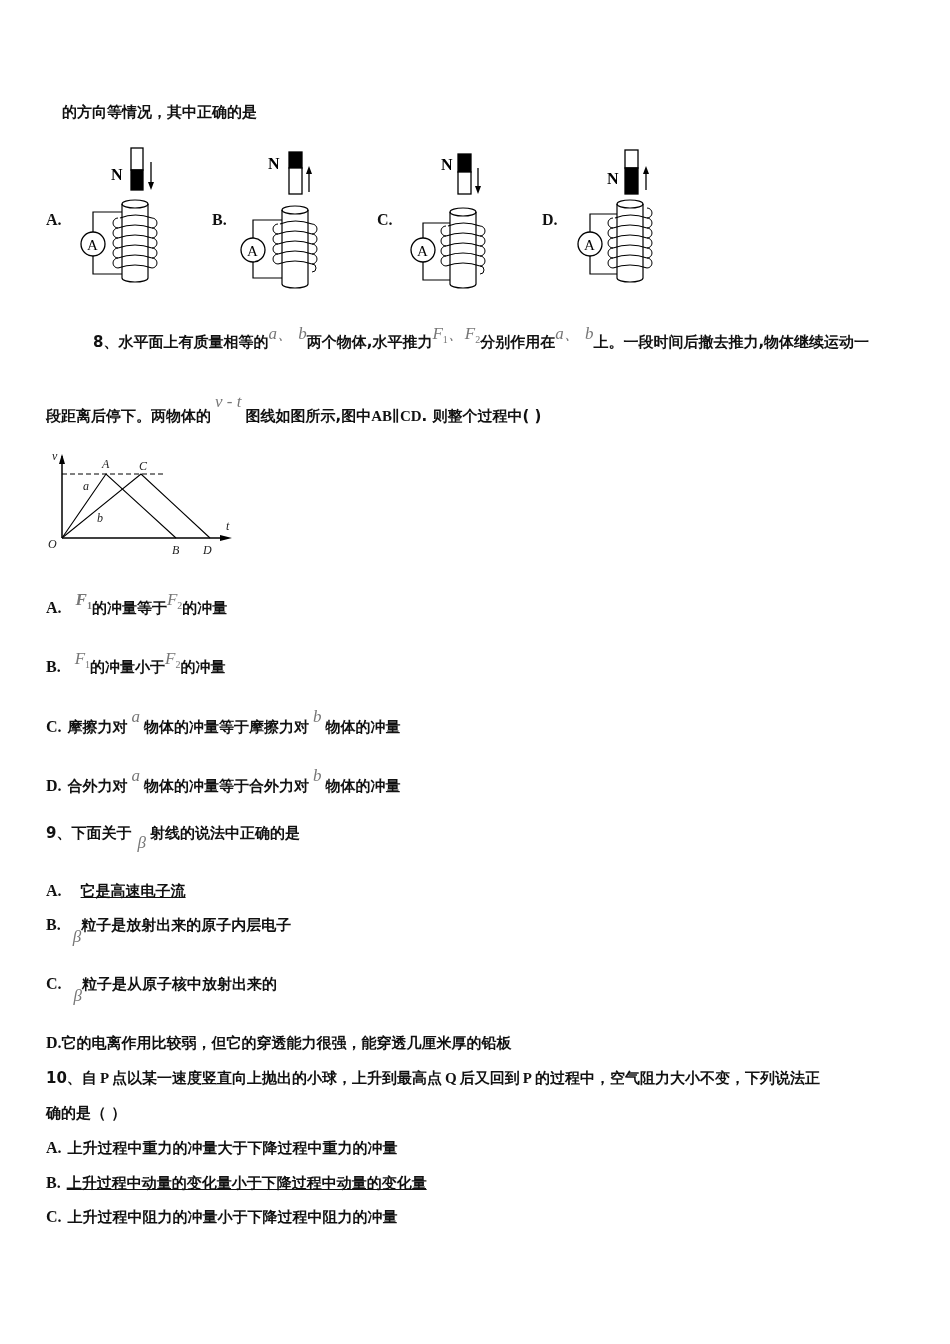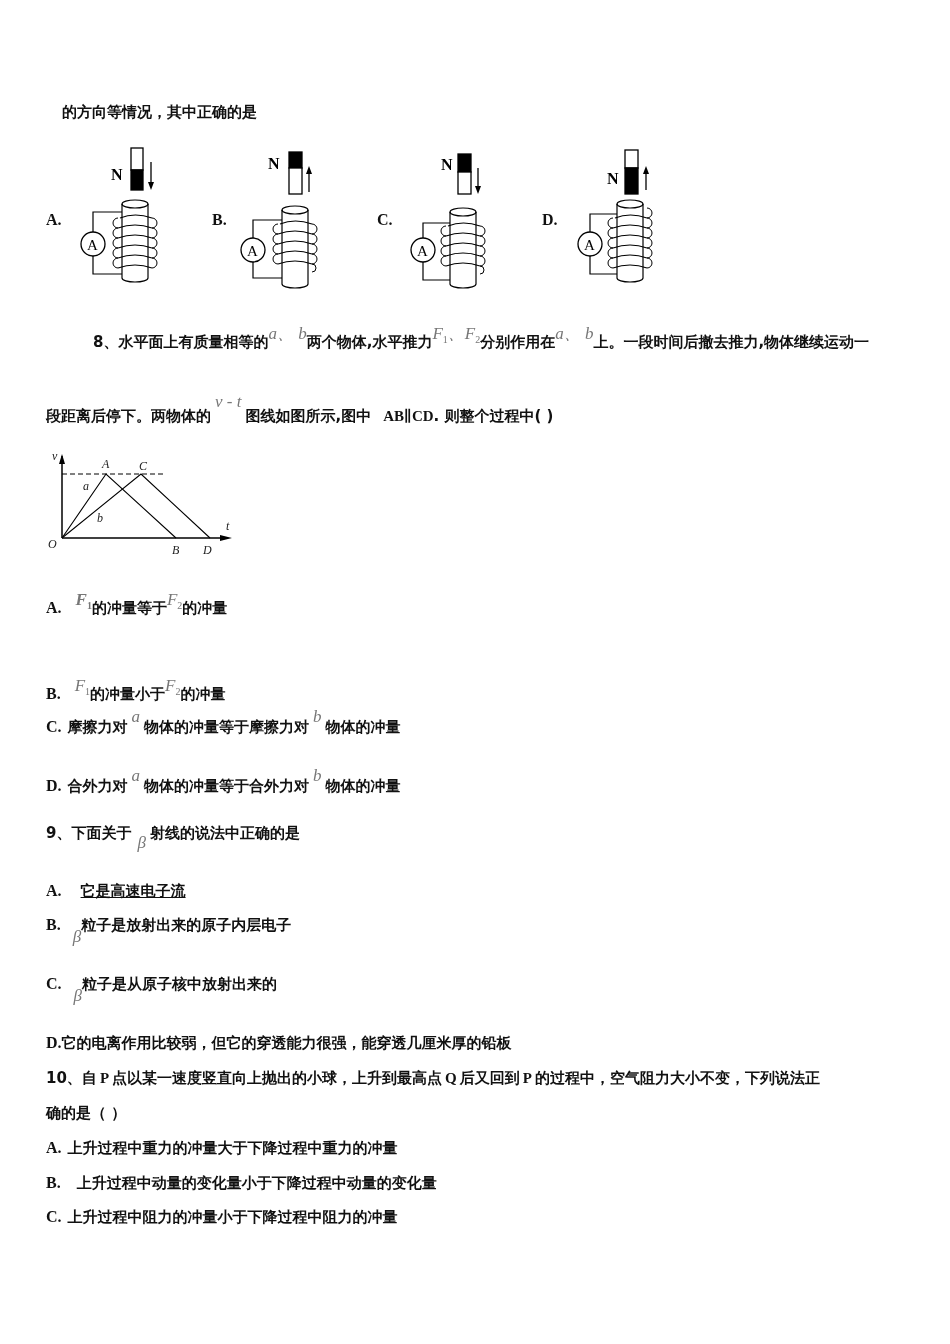--- a/index.html
+++ b/index.html
@@ -131,21 +131,21 @@
       <circle cx="20" cy="98" r="12" fill="#fff" stroke="#000" stroke-width="1.3"></circle>
       <text x="14" y="104" font-family="Liberation Serif, serif" font-size="15">A</text>
     </g>
 </svg>
 
 <div class="abs txt" style="left:46px;top:332px;margin-left:47px;">
   <span>8、水平面上有质量相等的</span><span class="math" style="position:relative;top:-8px;">a、 b</span><span>两个物体,水平推力</span><span class="math" style="position:relative;top:-8px;"><span>F</span><sub>1</sub><span>、</span><span>F</span><sub>2</sub></span><span>分别作用在</span><span class="math" style="position:relative;top:-8px;">a、 b</span><span>上。一段时间后撤去推力,物体继续运动一</span>
 </div>
 
 <div class="abs txt" style="left:46px;top:406px;">
-  <span>段距离后停下。两物体的</span><span class="math" style="position:relative;top:-14px;margin:0 4px;">v - t</span><span>图线如图所示,图中</span><span class="rm" style="margin-left:12px;">AB∥CD</span><span>. 则整个过程中(    )</span>
+  <span>段距离后停下。两物体的</span><span class="math" style="position:relative;top:-14px;margin:0 4px;">v - t</span><span>图线如图所示,图中</span><span class="rm" style="margin-left:0;">AB∥CD</span><span>. 则整个过程中(    )</span>
 </div>
 
 <svg style="left:46px;top:450px;" width="190" height="110" viewBox="0 0 190 110">
   <g>
     <line x1="16" y1="88" x2="16" y2="6" stroke="#000" stroke-width="1.5"></line>
     <polygon points="13,14 19,14 16,4" fill="#000"></polygon>
   </g>
   <g>
     <line x1="16" y1="88" x2="182" y2="88" stroke="#000" stroke-width="1.5"></line>
     <polygon points="174,85 174,91 186,88" fill="#000"></polygon>
@@ -162,21 +162,21 @@
     <text x="126" y="104">B</text>
     <text x="157" y="104">D</text>
     <text x="37" y="40">a</text>
     <text x="51" y="72">b</text>
   </g>
 </svg>
 
 <div class="abs txt" style="left:46px;top:598px;">
   <span class="lbl">A.</span><span class="math" style="position:relative;top:-8px;margin-left:14px;font-weight:bold;"><span>F</span><sub>1</sub></span><span>的冲量等于</span><span class="math" style="position:relative;top:-8px;"><span>F</span><sub>2</sub></span><span>的冲量</span>
 </div>
-<div class="abs txt" style="left:46px;top:657px;margin-top:27px;">
+<div class="abs txt" style="left:46px;top:657px;">
   <span class="lbl">B.</span><span class="math" style="position:relative;top:-8px;margin-left:14px;"><span>F</span><sub>1</sub></span><span>的冲量小于</span><span class="math" style="position:relative;top:-8px;"><span>F</span><sub>2</sub></span><span>的冲量</span>
 </div>
 <div class="abs txt" style="left:46px;top:717px;">
   <span class="lbl">C.</span><span style="margin-left:6px;">摩擦力对</span><span class="math" style="position:relative;top:-10px;margin:0 4px;">a</span><span>物体的冲量等于摩擦力对</span><span class="math" style="position:relative;top:-10px;margin:0 4px;">b</span><span>物体的冲量</span>
 </div>
 <div class="abs txt" style="left:46px;top:776px;">
   <span class="lbl">D.</span><span style="margin-left:6px;">合外力对</span><span class="math" style="position:relative;top:-10px;margin:0 4px;">a</span><span>物体的冲量等于合外力对</span><span class="math" style="position:relative;top:-10px;margin:0 4px;">b</span><span>物体的冲量</span>
 </div>
 
 <div class="abs txt" style="left:46px;top:823px;">
@@ -196,17 +196,17 @@
 </div>
 
 <div class="abs txt" style="left:46px;top:1068px;">
   <span>10、自</span><span class="rm" style="margin:0 3px;">P</span><span>点以某一速度竖直向上抛出的小球，上升到最高点</span><span class="rm" style="margin:0 3px;">Q</span><span>后又回到</span><span class="rm" style="margin:0 3px;">P</span><span>的过程中，空气阻力大小不变，下列说法正</span>
 </div>
 <div class="abs txt" style="left:46px;top:1103px;">确的是（        ）</div>
 <div class="abs txt" style="left:46px;top:1138px;">
   <span class="lbl">A.</span><span style="margin-left:6px;">上升过程中重力的冲量大于下降过程中重力的冲量</span>
 </div>
 <div class="abs txt" style="left:46px;top:1173px;">
-  <span class="lbl">B.</span><span style="margin-left:16px;">上升过程中动量的变化量小于下降过程中动量的变化量</span>
+  <span class="lbl">B.</span><span style="margin-left:6px;text-decoration:underline;">上升过程中动量的变化量小于下降过程中动量的变化量</span>
 </div>
 <div class="abs txt" style="left:46px;top:1207px;">
   <span class="lbl">C.</span><span style="margin-left:6px;">上升过程中阻力的冲量小于下降过程中阻力的冲量</span>
 </div>
 
 </body></html>

